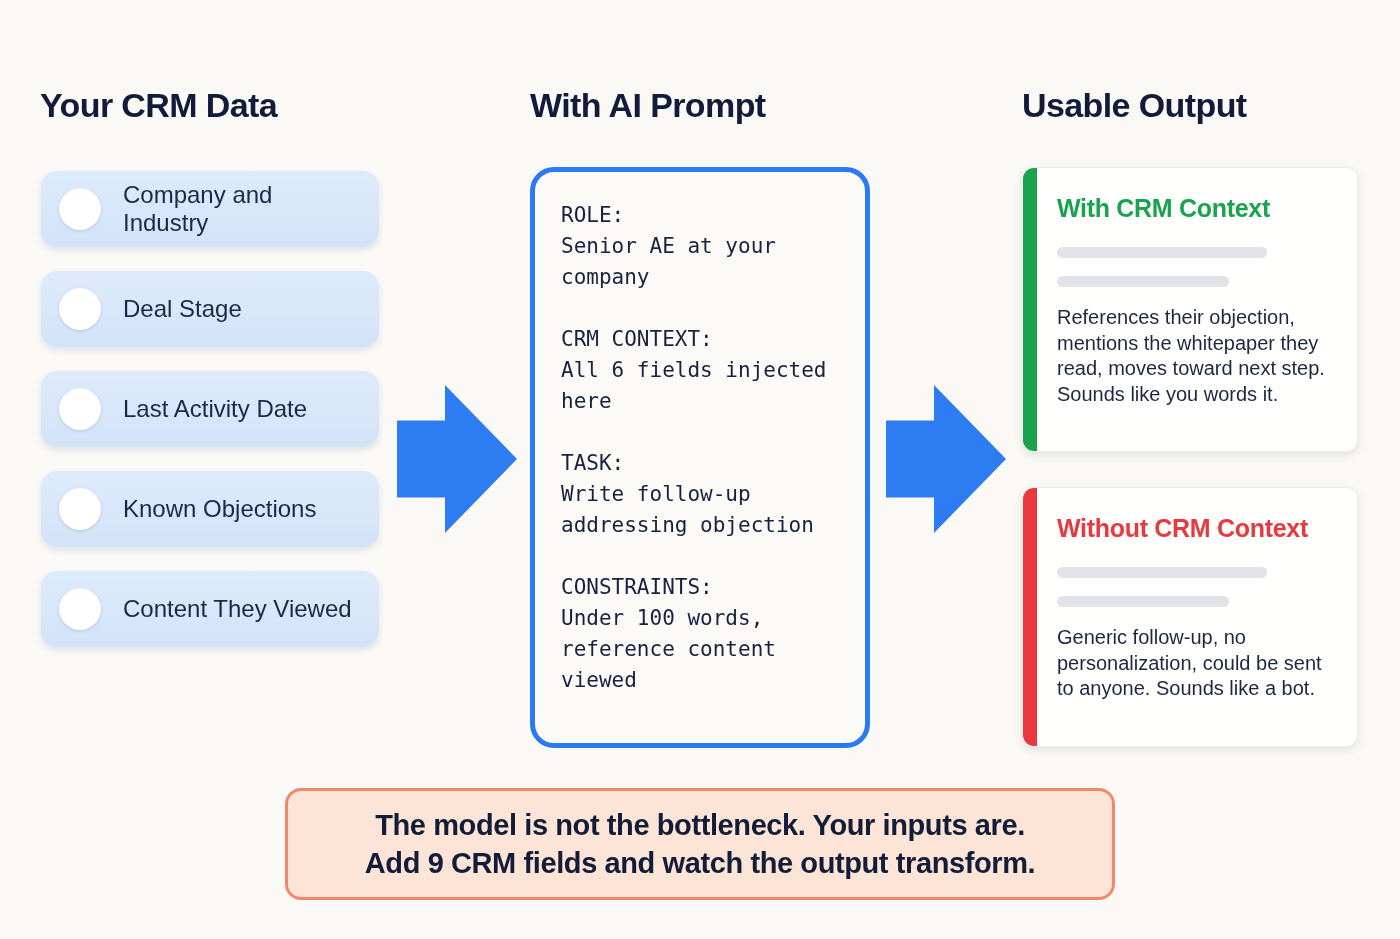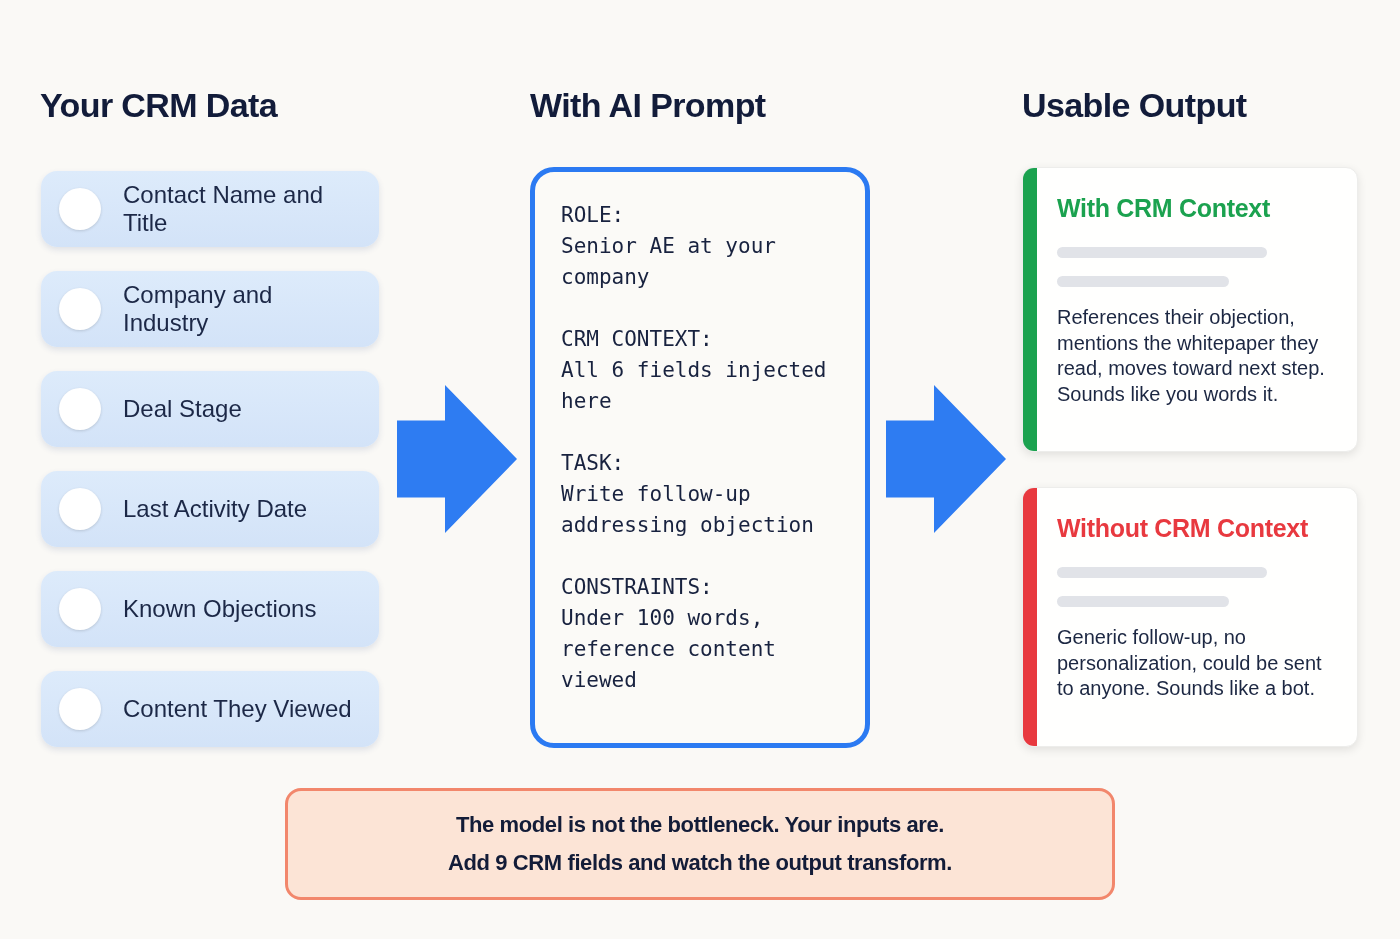--- a/index.html
+++ b/index.html
@@ -106,38 +106,34 @@
   .banner {
     position: absolute;
     left: 285px; top: 788px; width: 830px; height: 112px;
     background: #fce4d6;
     border: 3px solid #f2876c;
     border-radius: 16px;
     display: flex; flex-direction: column;
     align-items: center; justify-content: center;
   }
   .banner-line {
-    font-size: 22px; font-weight: 800; line-height: 38px;
+    font-size: 29px; font-weight: 800; line-height: 38px;
     color: #131c38; letter-spacing: -0.4px;
   }
 </style>
 </head>
 <body>
 
 <div class="canvas">
 
   <div class="col-header crm">Your CRM Data</div>
   <div class="col-header prompt">With AI Prompt</div>
   <div class="col-header output">Usable Output</div>
 
   <div class="pill-list">
-    <div class="pill">
-      <span class="dot"></span>
-      <span class="pill-label">Contact Name and Title</span>
-    </div>
     <div class="pill">
       <span class="dot"></span>
       <span class="pill-label">Company and Industry</span>
     </div>
     <div class="pill">
       <span class="dot"></span>
       <span class="pill-label">Deal Stage</span>
     </div>
     <div class="pill">
       <span class="dot"></span>

